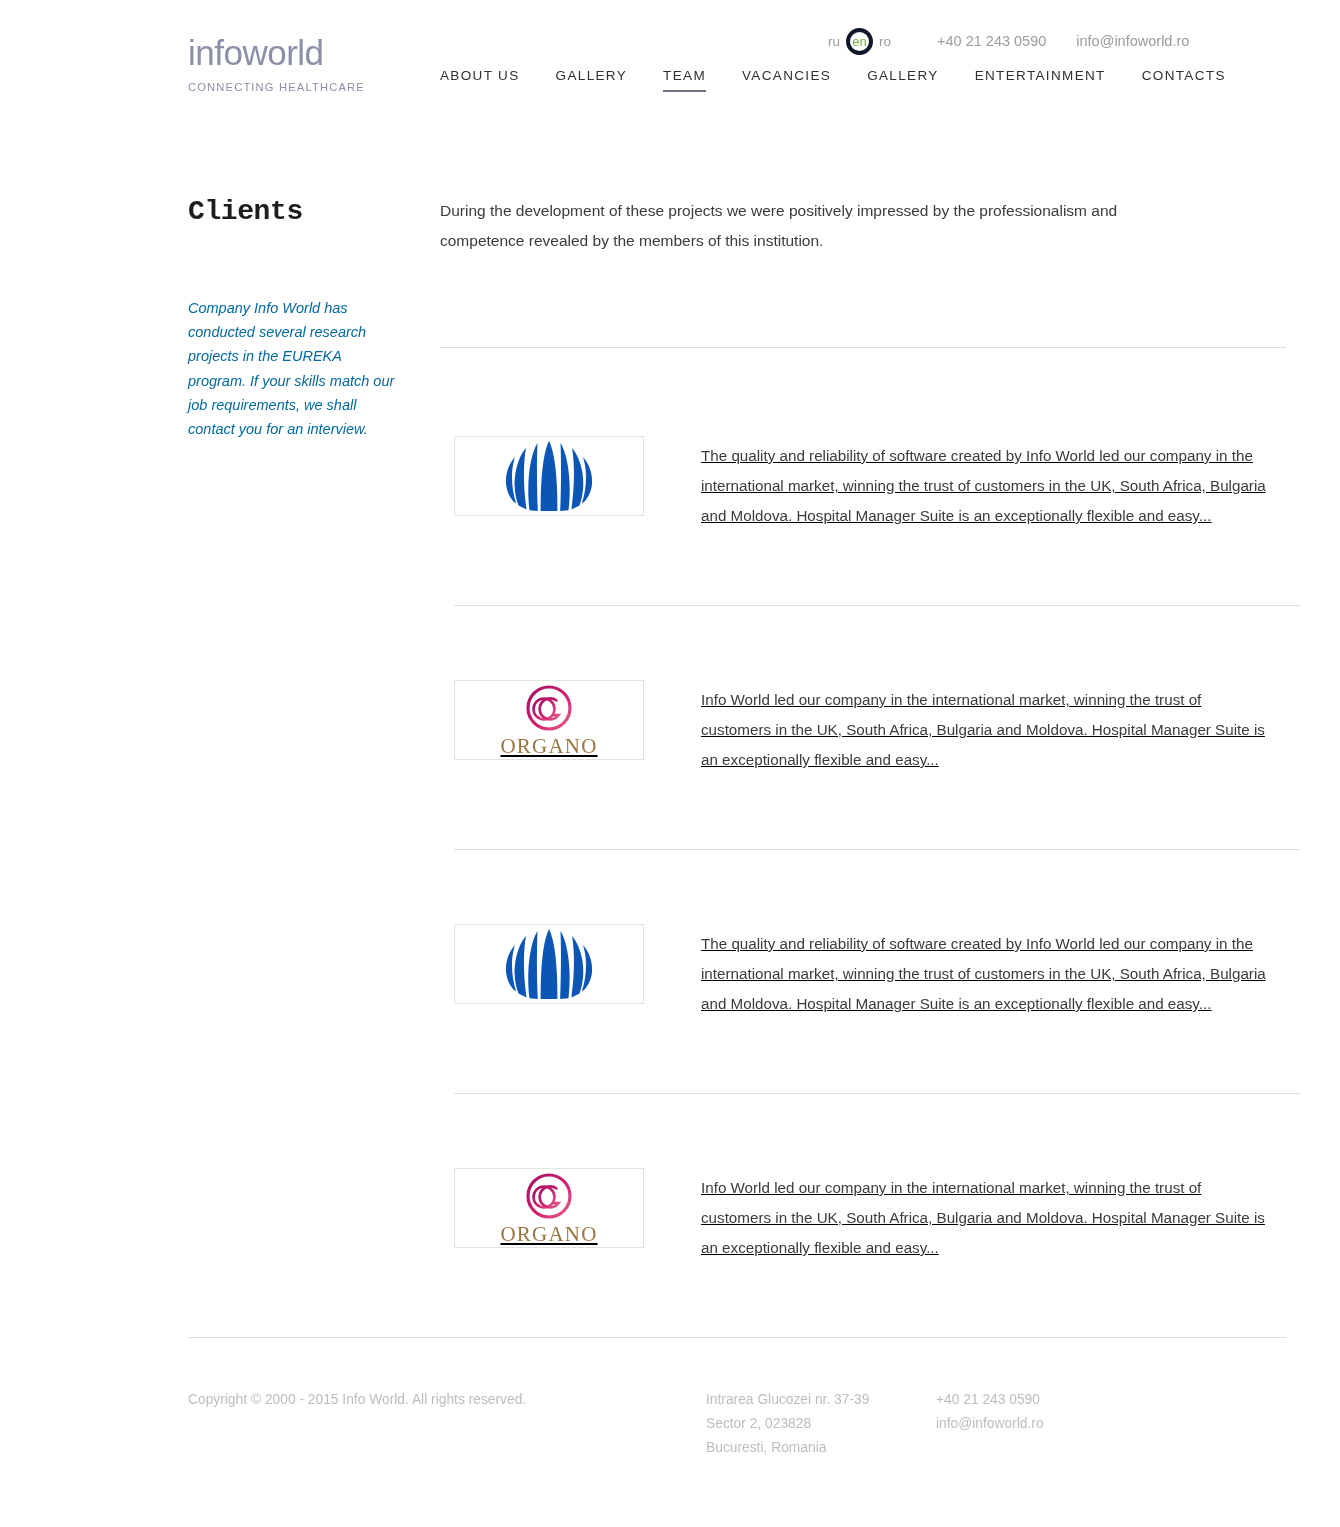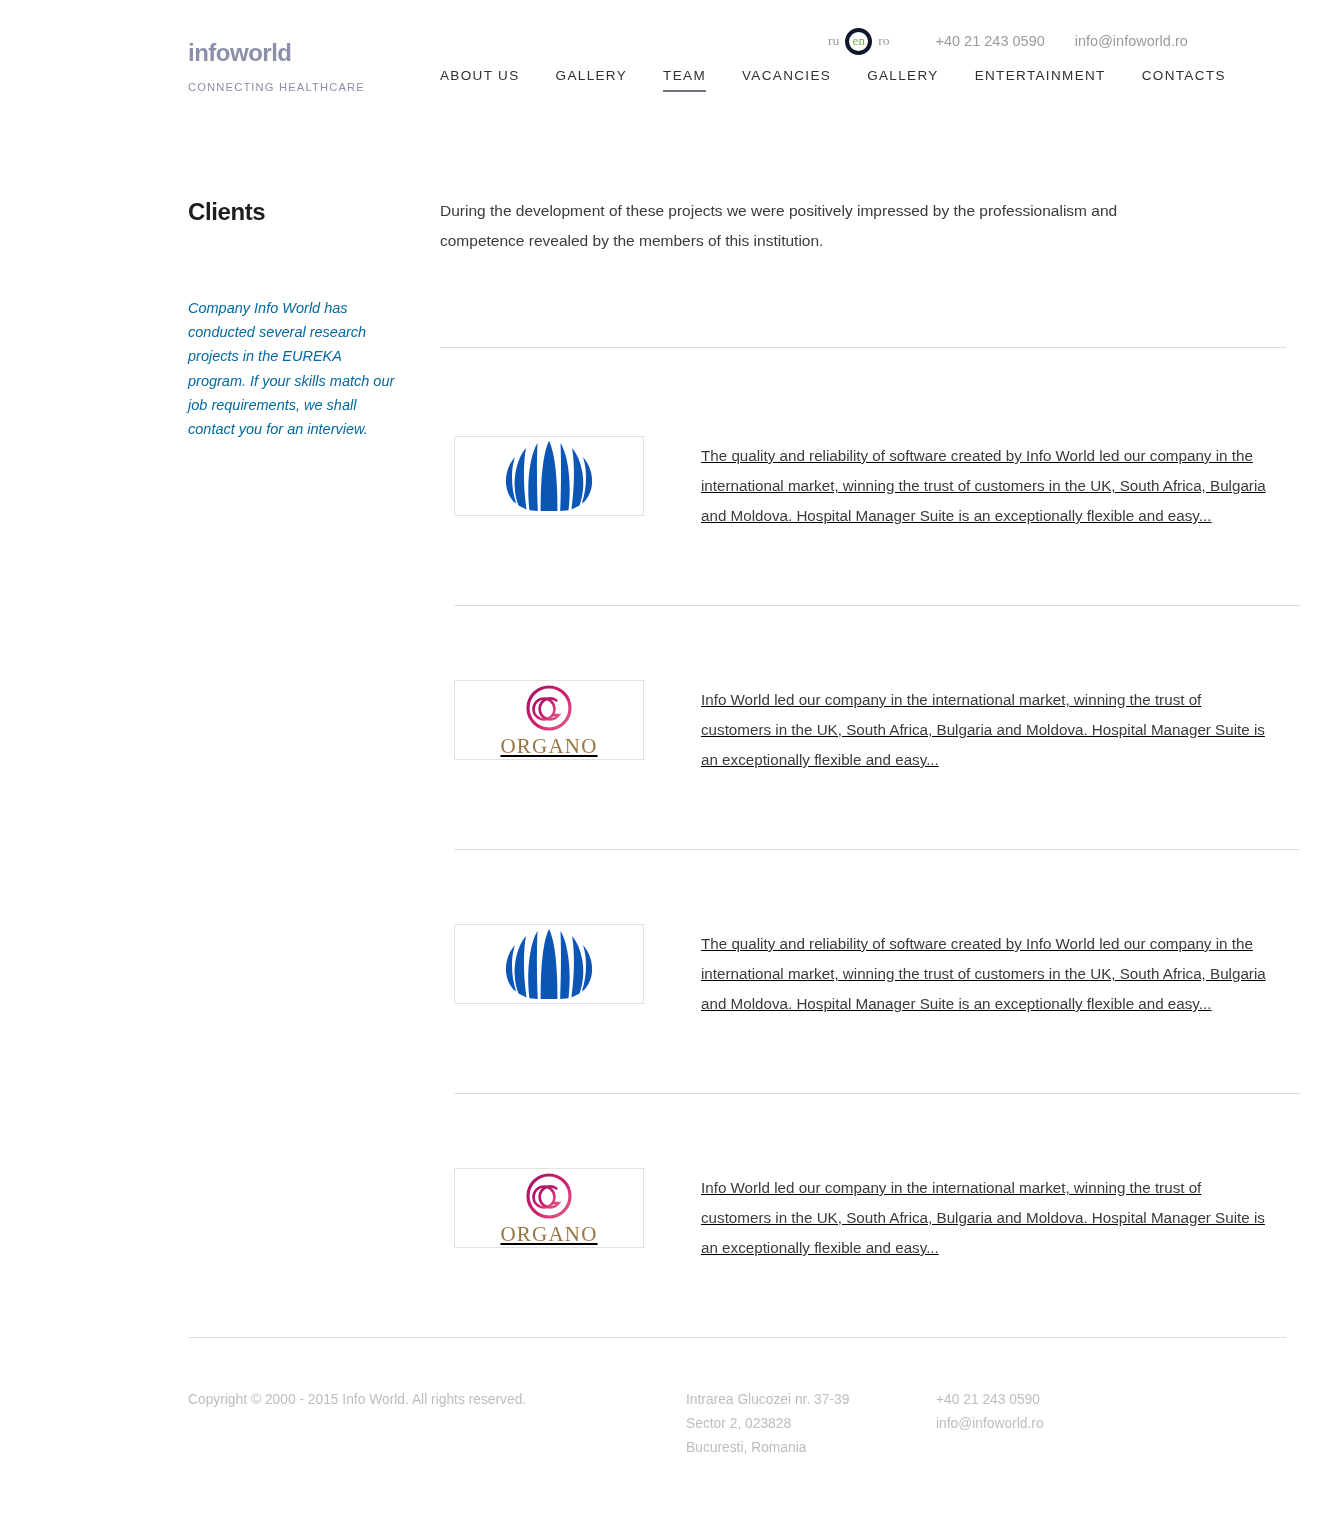--- a/index.html
+++ b/index.html
@@ -29,25 +29,25 @@
 
   .logo {
     position: absolute;
     left: 188px;
     top: 36px;
     width: 164px;
     user-select: none;
   }
   .logo-word {
     font-family: "Liberation Sans", sans-serif;
-    font-size: 24px;
+    font-size: 35px;
     line-height: 34px;
     letter-spacing: -0.5px;
     color: #8b8fa8;
-    font-weight: 700;
+    font-weight: 400;
   }
   .logo-tag {
     font-family: "Liberation Sans", sans-serif;
     font-size: 11.2px;
     letter-spacing: 1.15px;
     color: #8b8fa8;
     margin-top: 11px;
     white-space: nowrap;
   }
 
@@ -60,21 +60,21 @@
     align-items: center;
     height: 22px;
   }
   .lang {
     display: flex;
     align-items: center;
     gap: 6px;
     font-size: 13.5px;
     color: #9b9b9b;
   }
-  .lang-item { cursor: pointer; font-family: Liberation Serif, serif; }
+  .lang-item { cursor: pointer; }
   .lang-item.active {
     color: #7aab4a;
     border: 4px solid #0f172a;
     border-radius: 50%;
     width: 27px;
     height: 27px;
     display: flex;
     align-items: center;
     justify-content: center;
     font-size: 13px;
@@ -123,25 +123,26 @@
     width: 1340px;
   }
 
   .aside {
     position: absolute;
     left: 188px;
     top: 190px;
     width: 215px;
   }
   .page-title {
-    font-size: 24px;
+    font-size: 28px;
     font-weight: 700;
     color: #1d1d1d;
     letter-spacing: -0.4px;
     line-height: 44px;
+    font-family: Liberation Mono, monospace;
   }
   .aside-note {
     margin-top: 62px;
     font-size: 14.5px;
     font-style: italic;
     line-height: 24.2px;
     color: #0369a1;
   }
 
   .main {
@@ -238,21 +239,21 @@
     line-height: 24px;
   }
   .footer-copy {
     position: absolute;
     left: 188px;
     top: 0;
     white-space: nowrap;
   }
   .footer-address {
     position: absolute;
-    left: 686px;
+    left: 706px;
     top: 0;
   }
   .footer-contact {
     position: absolute;
     left: 936px;
     top: 0;
   }
   .footer-line { white-space: nowrap; }
   a.footer-line { color: #bdbdbd; text-decoration: none; }
 </style>

